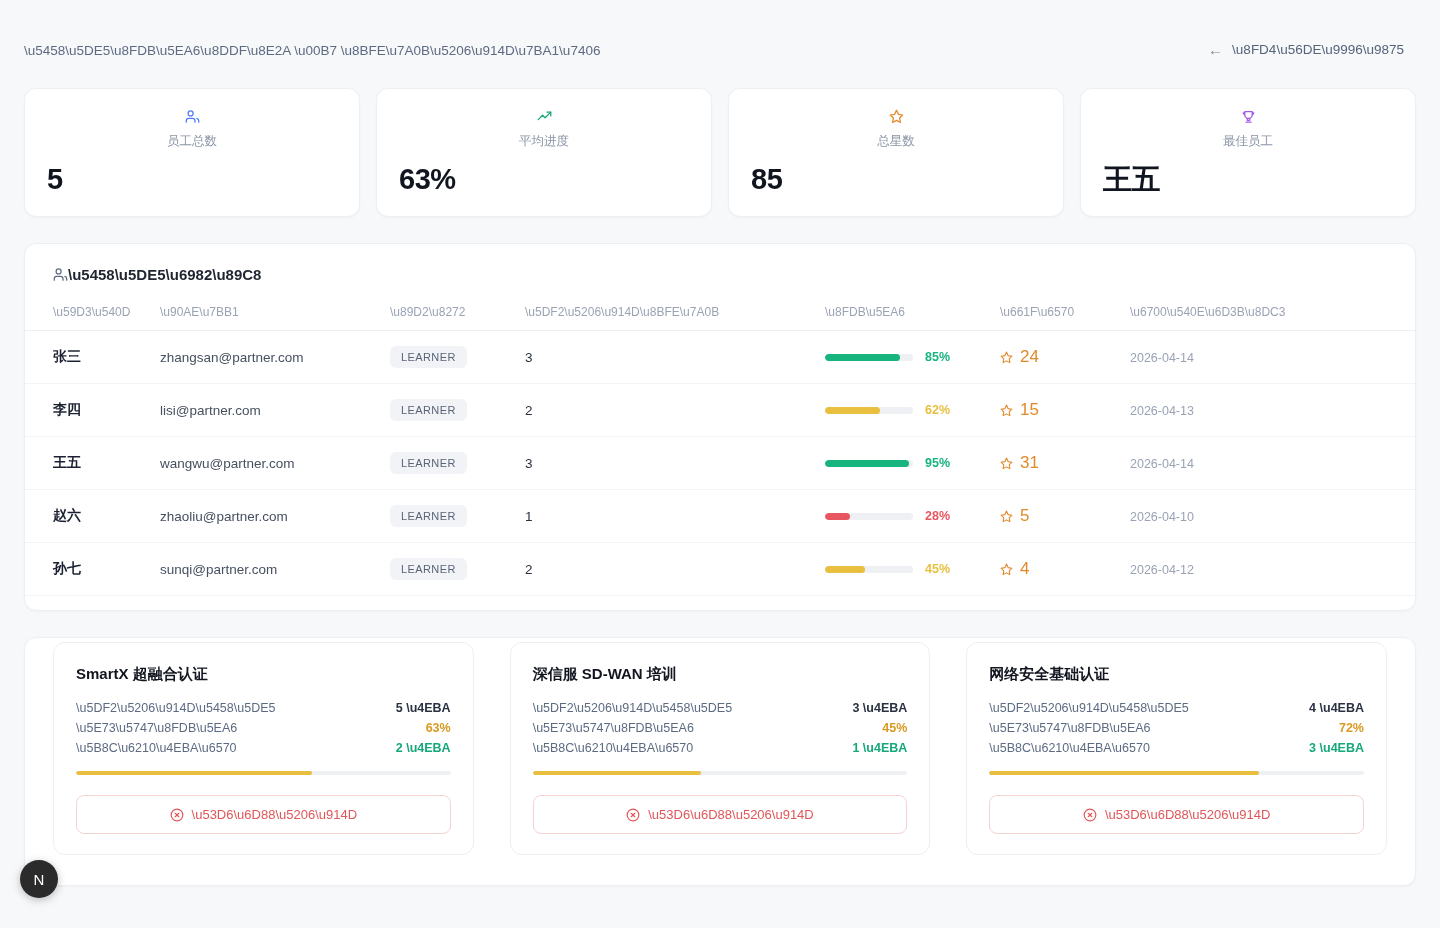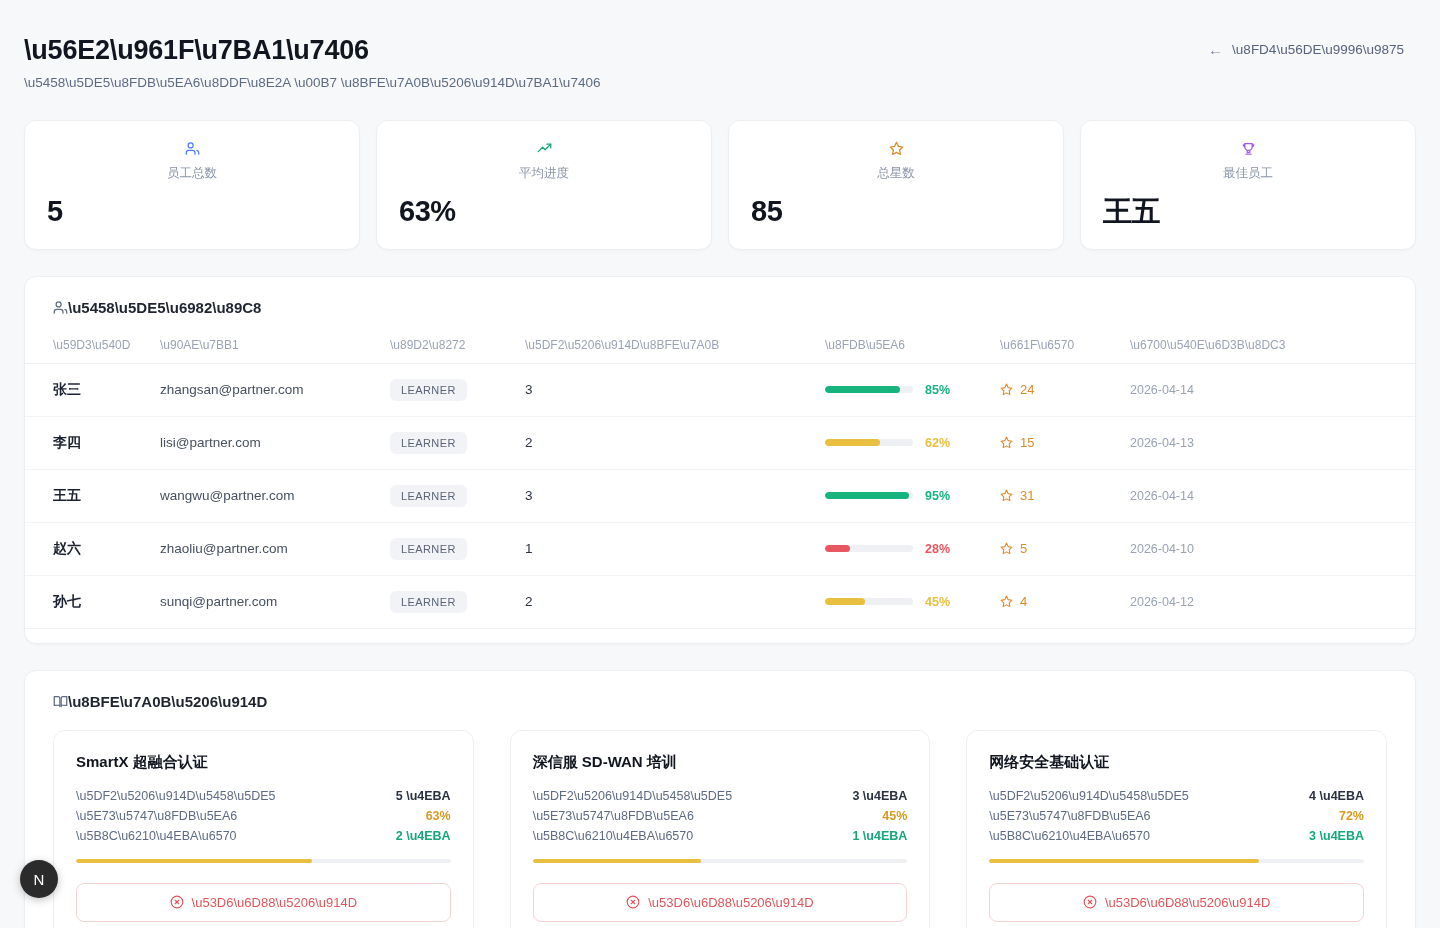--- a/index.html
+++ b/index.html
@@ -89,21 +89,21 @@
   .num { color: #2a3242; }
   .date { color: #9aa3b4; font-size: 12.5px; }
   .prog-wrap { display: flex; align-items: center; gap: 12px; }
   .prog-track {
     width: 88px; height: 7px; border-radius: 4px; background: #eef0f3;
     overflow: hidden; flex: none;
   }
   .prog-fill { height: 100%; border-radius: 4px; }
   .prog-pct { font-size: 12.5px; font-weight: 600; }
   .star-wrap { display: flex; align-items: center; gap: 7px; }
-  .star-val { color: #e08a2a; font-size: 13px; }
+  .star-val { color: #e08a2a; font-size: 17px; }
 
   
   .courses {
     display: grid; grid-template-columns: repeat(3, 1fr); gap: 36px;
     padding: 4px 28px 30px 28px;
   }
   .course-card {
     border: 1px solid #eceef2; border-radius: 12px; padding: 22px 22px 20px 22px;
     background: #fff;
   }
@@ -140,21 +140,20 @@
     box-shadow: 0 2px 8px rgba(0,0,0,.25);
   }
 </style>
 </head>
 <body>
 
 <div class="page">
 
   <div class="header">
     <div>
-      <div class="page-title">\u56E2\u961F\u7BA1\u7406</div>
       <div class="page-subtitle">\u5458\u5DE5\u8FDB\u5EA6\u8DDF\u8E2A \u00B7 \u8BFE\u7A0B\u5206\u914D\u7BA1\u7406</div>
     </div>
     <div class="back-link">
       <span class="back-arrow">←</span>
       <span>\u8FD4\u56DE\u9996\u9875</span>
     </div>
   </div>
 
   <div class="stats">
 
@@ -350,27 +349,20 @@
           </td>
           <td class="c-date"><span class="date">2026-04-12</span></td>
         </tr>
 
       </tbody>
     </table>
     <div style="height:14px"></div>
   </div>
 
   <div class="panel">
-    <div class="panel-head">
-      <svg class="ico" viewBox="0 0 24 24" fill="none" stroke="#5d6b82" stroke-width="2" stroke-linecap="round" stroke-linejoin="round">
-        <path d="M2 4h6a3 3 0 0 1 3 3v13a2.5 2.5 0 0 0-2.5-2H2z"></path>
-          <path d="M22 4h-6a3 3 0 0 0-3 3v13a2.5 2.5 0 0 1 2.5-2H22z"></path>
-      </svg>
-      <span class="panel-title">\u8BFE\u7A0B\u5206\u914D</span>
-    </div>
 
     <div class="courses">
 
       <div class="course-card">
         <div class="course-title">SmartX 超融合认证</div>
         <div class="course-row">
           <span>\u5DF2\u5206\u914D\u5458\u5DE5</span>
           <span class="cr-val">5 \u4EBA</span>
         </div>
         <div class="course-row">

